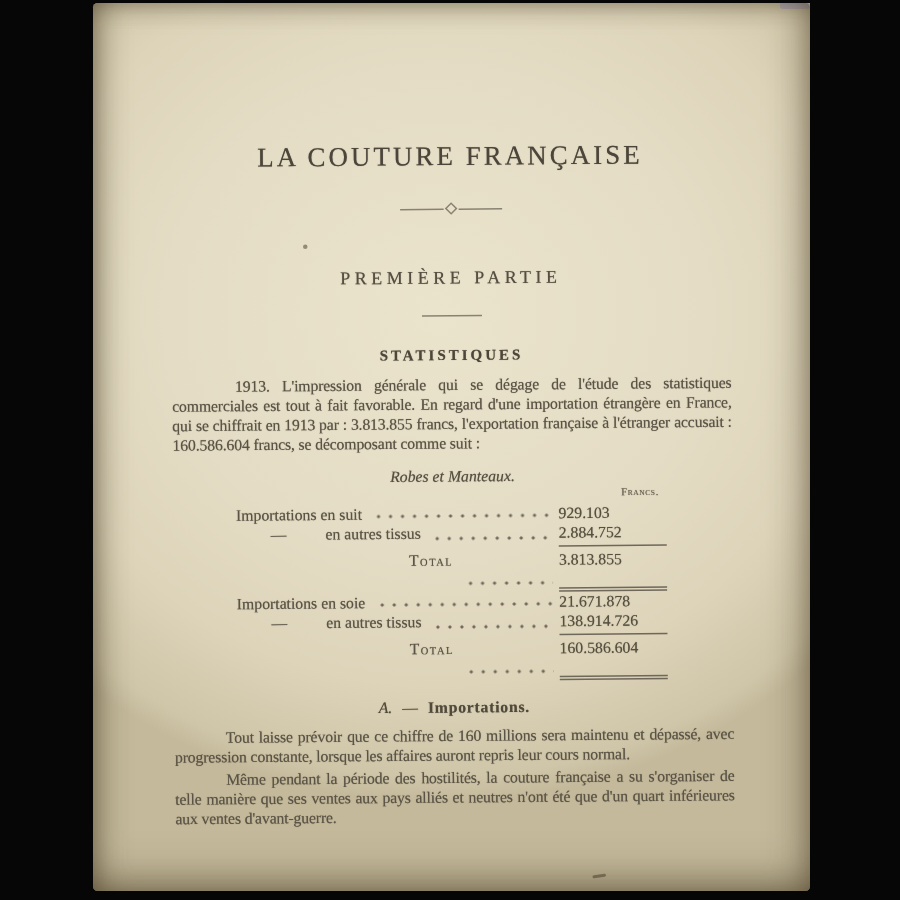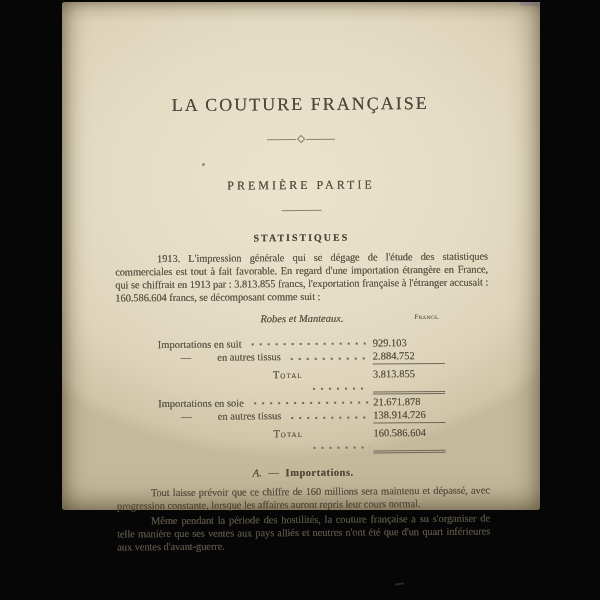--- a/index.html
+++ b/index.html
@@ -5,21 +5,21 @@
   html, body {
     margin: 0; padding: 0;
     width: 600px; height: 600px;
     background: #060606;
     overflow: hidden;
     font-family: "Liberation Serif", "DejaVu Serif", serif;
   }
   .photo { position: relative; width: 600px; height: 600px; background: #060606; }
 
   .page {
-    position: absolute; left: 62px; top: 2px; width: 478px; height: 508px;
+    position: absolute; left: 62px; top: 2px; width: 478px; height: 592px;
     border-radius: 3px;
     background: radial-gradient(ellipse 75% 55% at 48% 35%,
                 #ebe4cd 0%, #e4dcc4 50%, #ddd4ba 76%, #cfc5a8 95%, #c4b99b 100%);
   }
   .page::after {
     content: ""; position: absolute; inset: 0; border-radius: 3px; pointer-events: none;
     box-shadow:
       inset 10px 0 22px -8px rgba(70,58,34,.55),
       inset -12px 0 26px -10px rgba(70,58,34,.50),
       inset 0 -16px 30px -12px rgba(70,58,34,.50),
@@ -66,21 +66,21 @@
   .para {
     font-size: 10.5px; line-height: 13px; text-align: justify;
     letter-spacing: -0.1px; color: #5b5446;
   }
   .intro { top: 249px; text-indent: 42px; }
   .p2 { top: 483px; text-indent: 34px; }
   .p3 { top: 511px; text-indent: 34px; }
 
   .caption { top: 311px; text-align: center; font-style: italic; font-size: 10.5px; color: #575042; }
   .francs {
-    top: 312px; left: auto; right: 49px; width: auto;
+    top: 323px; left: auto; right: 49px; width: auto;
     font-size: 7px; letter-spacing: .4px; font-variant: small-caps; color: #6a6253; text-align: center;
   }
 
   .tgroup { font-size: 10.5px; line-height: 13px; }
   .imports { top: 335px; }
   .exports { top: 394px; }
 
   .srow { display: flex; align-items: baseline; padding-left: 42px; padding-right: 44px; white-space: nowrap; }
   .dash { margin-left: 23px; }
   .r2 .lbl { margin-left: 26px; }

